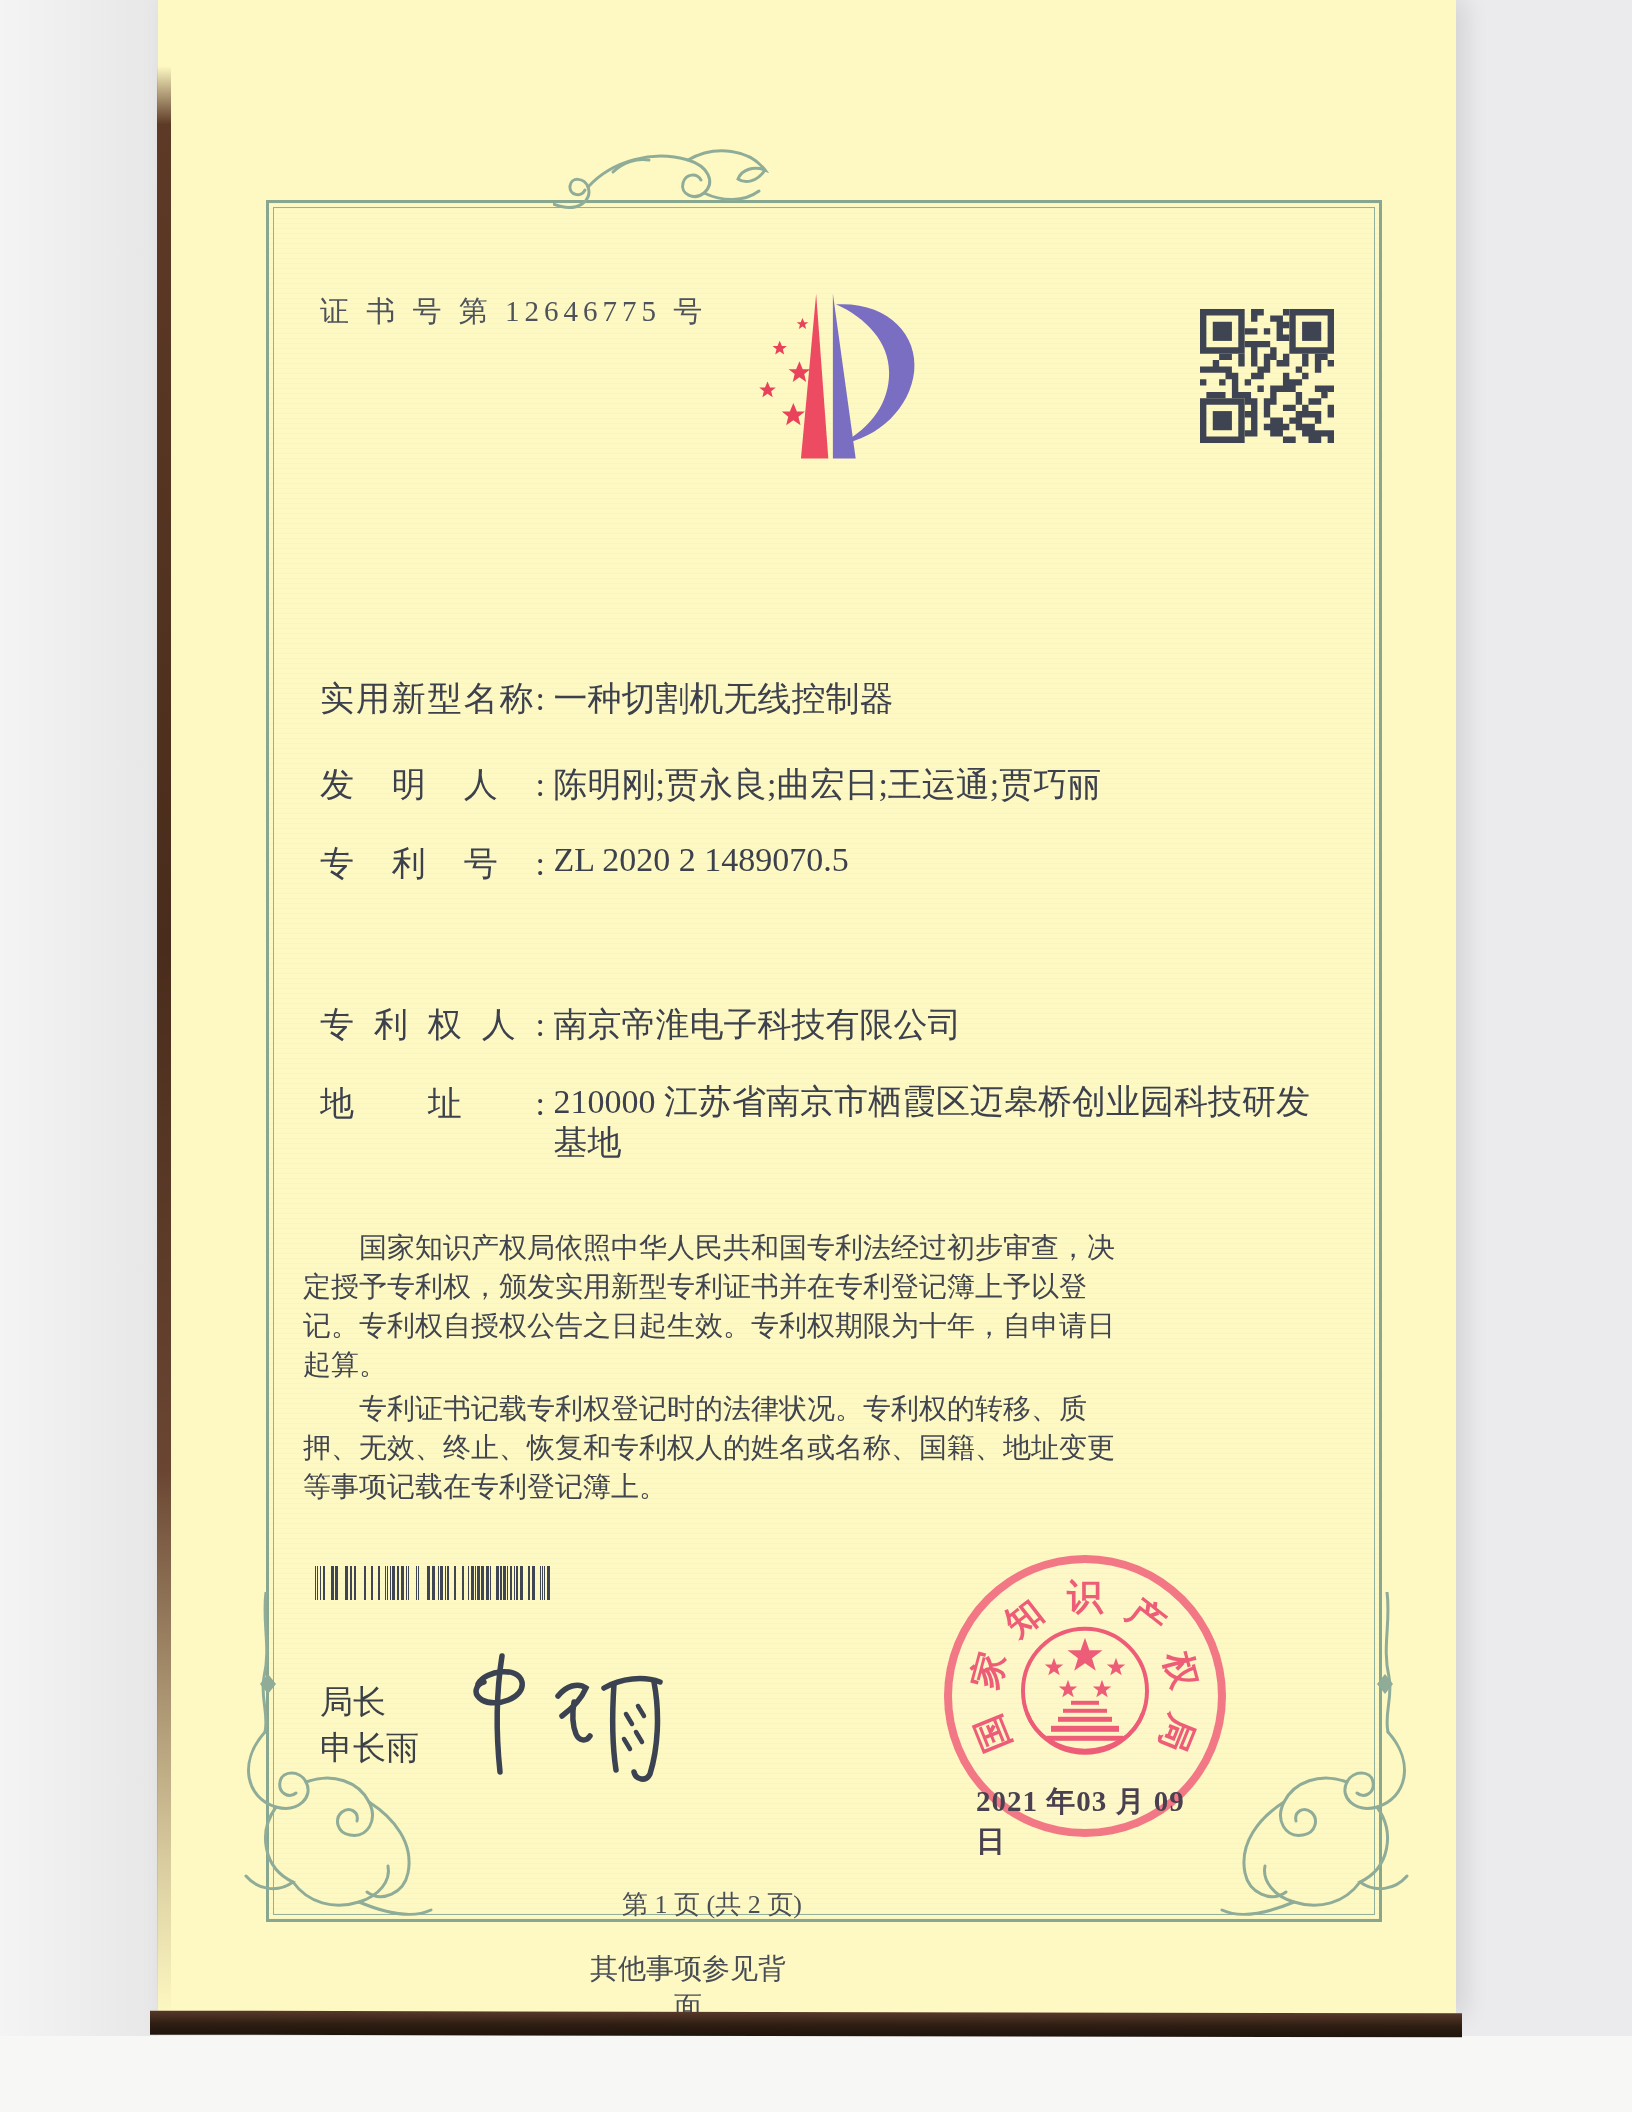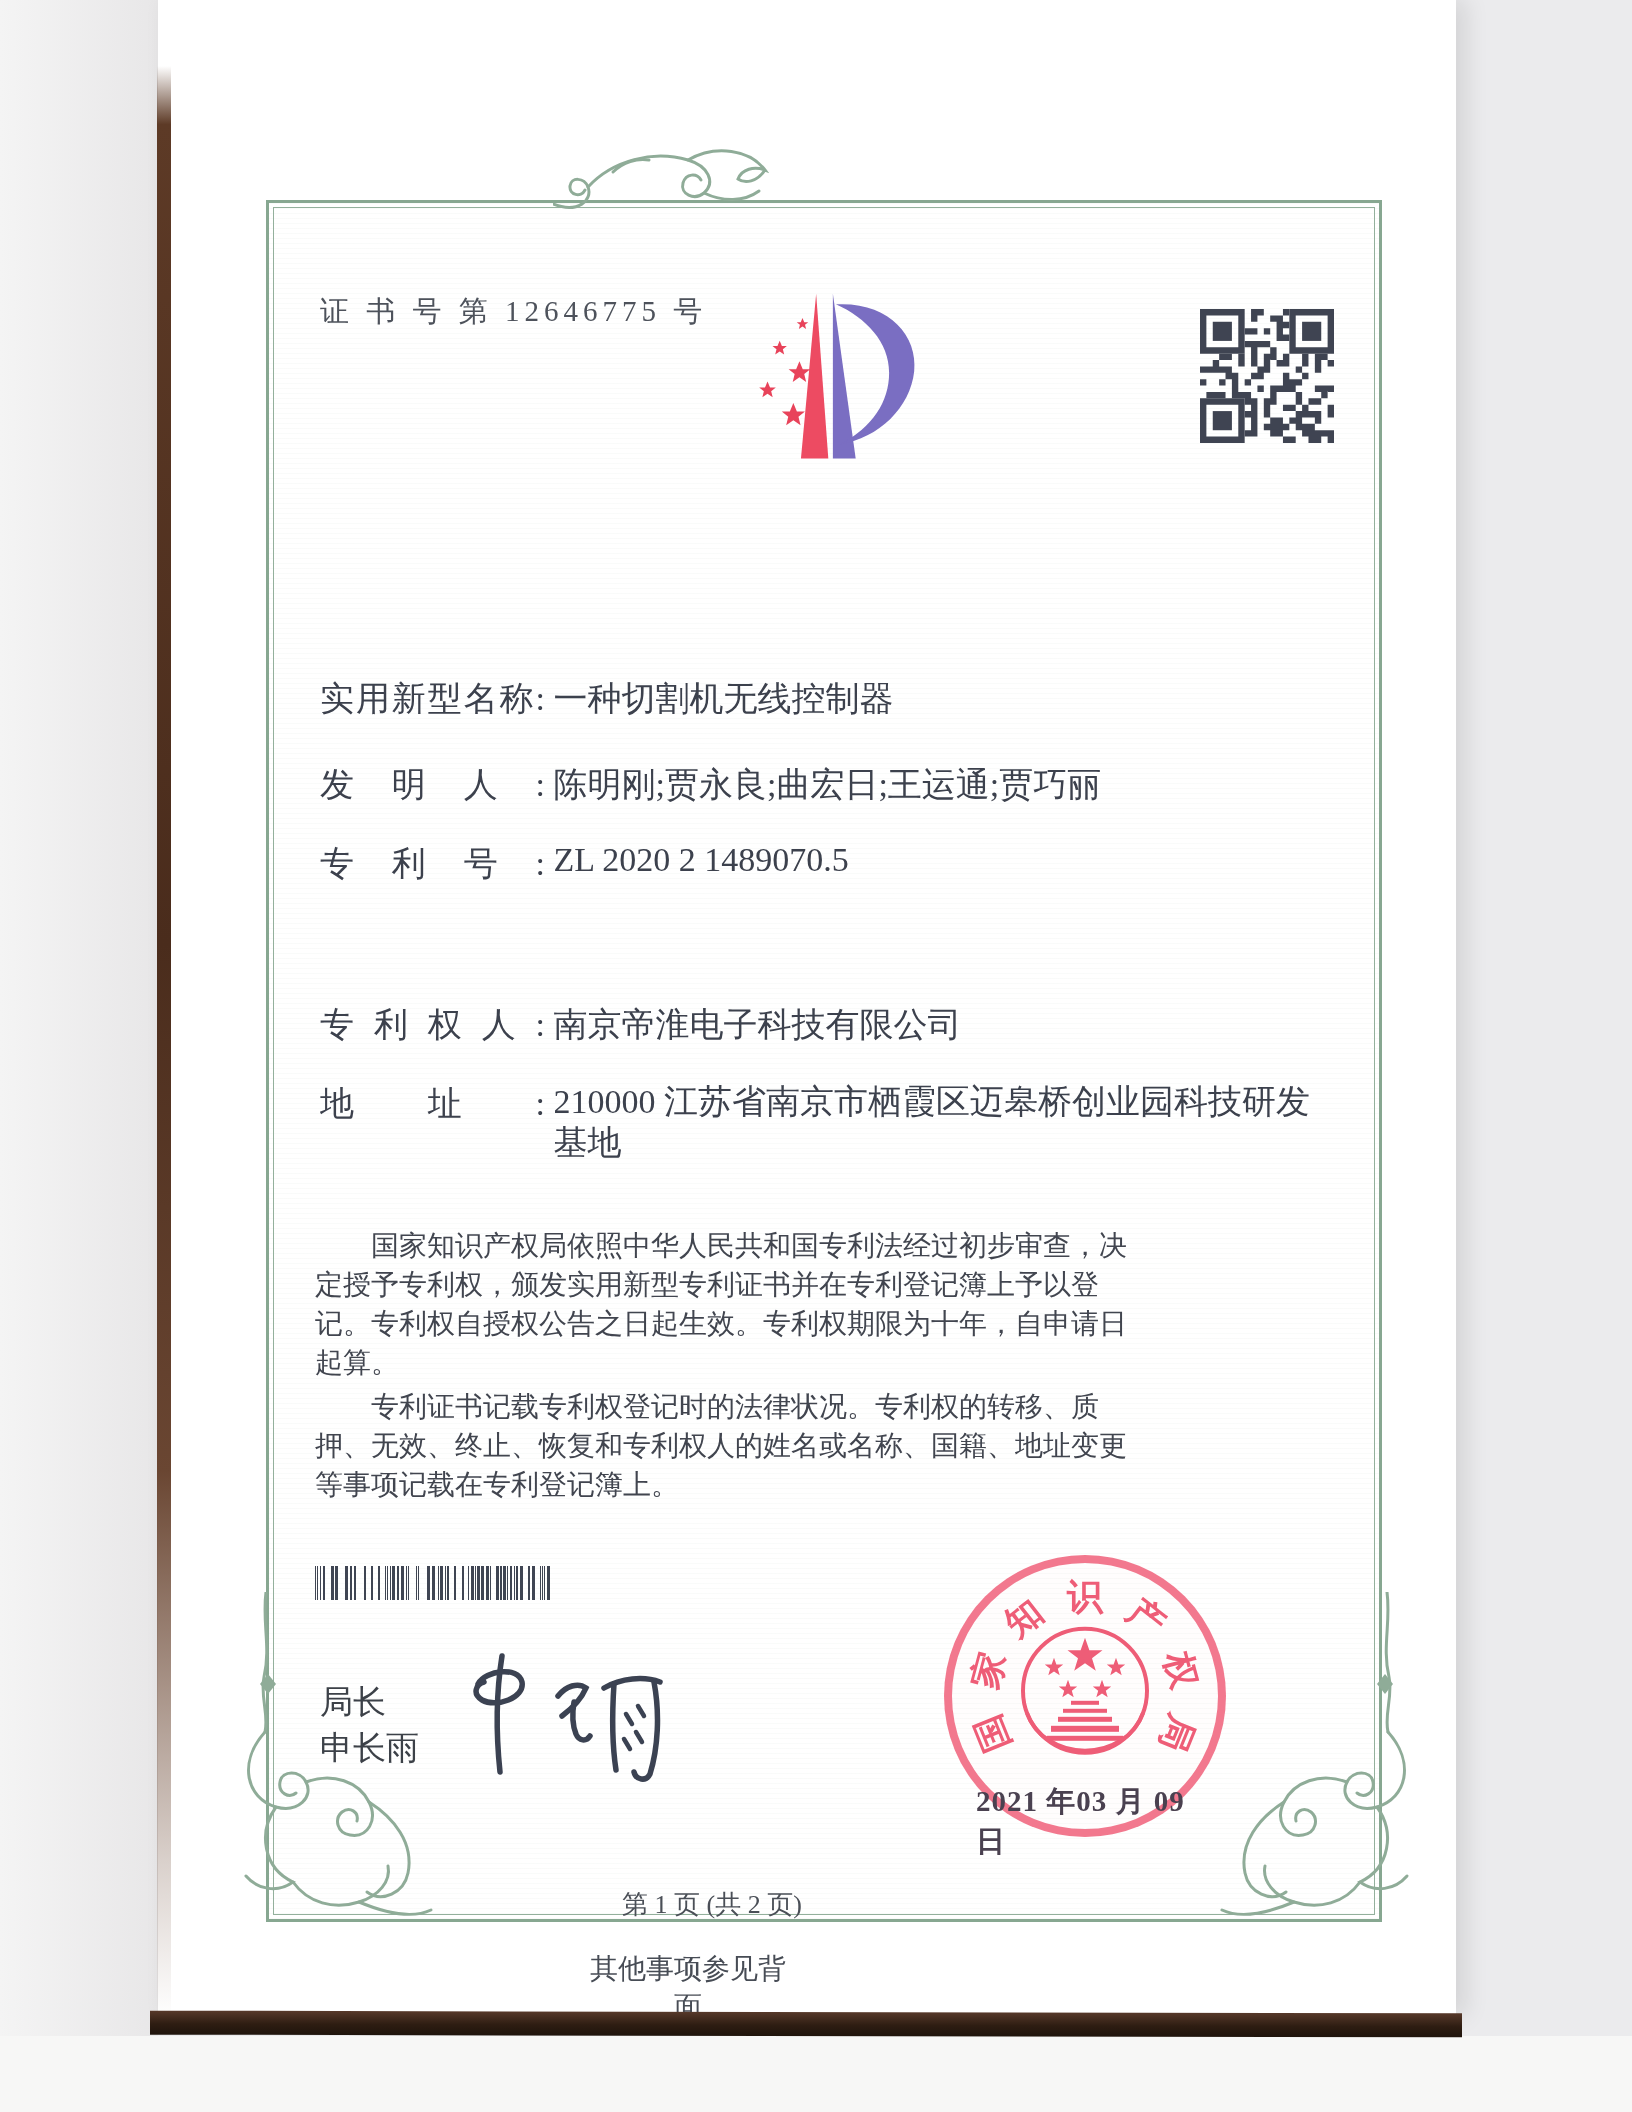--- a/index.html
+++ b/index.html
@@ -1,21 +1,21 @@
 <!DOCTYPE html>
 <html><head>
 <meta charset="utf-8">
 <style>
   html,body{margin:0;padding:0;}
   .frame{position:relative;width:1632px;height:2112px;background:#ebebed;overflow:hidden;
          font-family:"Liberation Serif", serif;color:#3f4450;}
   
   .bg-bottom-white{position:absolute;left:0;top:2036px;width:1632px;height:76px;background:#f7f7f6;}
   .bg-left-white{position:absolute;left:0;top:0;width:158px;height:2040px;background:linear-gradient(90deg,#f4f4f4,#e8e7e8);}
-  .paper{position:absolute;left:158px;top:0;width:1298px;height:2016px;background:#ffffff;
+  .paper{position:absolute;left:158px;top:0;width:1298px;height:2016px;background:#fef9c3;
          box-shadow:10px 0 22px rgba(0,0,0,0.10);}
   .edge-left{position:absolute;left:157px;top:66px;width:14px;height:1952px;
       background:linear-gradient(180deg,rgba(90,56,38,0) 0%,#5d3a26 3%,#4a2c1c 45%,#6a4632 72%,rgba(106,70,50,0.25) 92%,rgba(106,70,50,0) 100%);}
   .edge-bottom{position:absolute;left:150px;top:2012px;width:1312px;height:24px;
       background:linear-gradient(180deg,#57392a 0%,#2e1d12 55%,#1f140c 100%);transform:rotate(0.12deg);}
   
   .gborder{position:absolute;left:108px;top:200px;width:1110px;height:1716px;
       border:3px solid #87a791;
       background:repeating-linear-gradient(180deg,rgba(140,170,150,0.05) 0 1px,rgba(140,170,150,0) 1px 5px);}
   .gborder .inner{position:absolute;left:4px;top:4px;right:4px;bottom:4px;border:1.6px solid #93b09c;}
@@ -25,21 +25,21 @@
   .logo{position:absolute;left:570px;top:286px;}
   .qr{position:absolute;left:1042px;top:306px;}
   .title{position:absolute;left:204px;top:510px;width:500px;text-align:center;
          font-size:58px;font-weight:600;letter-spacing:13px;color:#333946;}
   .row{position:absolute;left:162px;font-size:34px;color:#3c414d;white-space:nowrap;}
   .row .lbl{display:inline-block;width:225px;text-align:justify;text-align-last:justify;vertical-align:top;}
   .row .val{display:inline-block;vertical-align:top;}
   .addr-wrap{display:inline-block;vertical-align:top;white-space:normal;width:770px;line-height:41px;}
   .grp2{position:absolute;left:630px;top:0;white-space:nowrap;}
   .body{position:absolute;left:145px;top:1228px;width:836px;font-size:28px;line-height:39px;color:#41454f;}
-  .body p{margin:0 0 5px 12px;text-indent:2em;font-family:Liberation Mono, monospace;}
+  .body p{margin:0 0 5px 0;text-indent:2em;}
   .barcode{position:absolute;left:157px;top:1566px;}
   .officer{position:absolute;left:162px;font-size:33px;color:#3c4148;font-family:Liberation Sans, sans-serif;}
   .signature{position:absolute;left:308px;top:1644px;}
   
   .seal{position:absolute;left:786px;top:1555px;width:266px;height:266px;border-radius:50%;
         border:8px solid rgba(240,96,122,0.85);background:rgba(255,235,239,0.12);}
   .seal .ring-ch{position:absolute;left:50%;top:50%;font-size:36px;font-weight:700;color:#ee5d77;}
   .seal-emblem{position:absolute;left:50%;top:50%;transform:translate(-50%,-52%);}
   .seal-date{position:absolute;left:818px;top:1782px;width:220px;font-size:29px;font-weight:600;color:#4a4150;letter-spacing:1px;z-index:5;}
   .page-no{position:absolute;left:449px;top:1870px;width:210px;text-align:center;font-size:26px;color:#4a4f57;margin-top:17px;}

